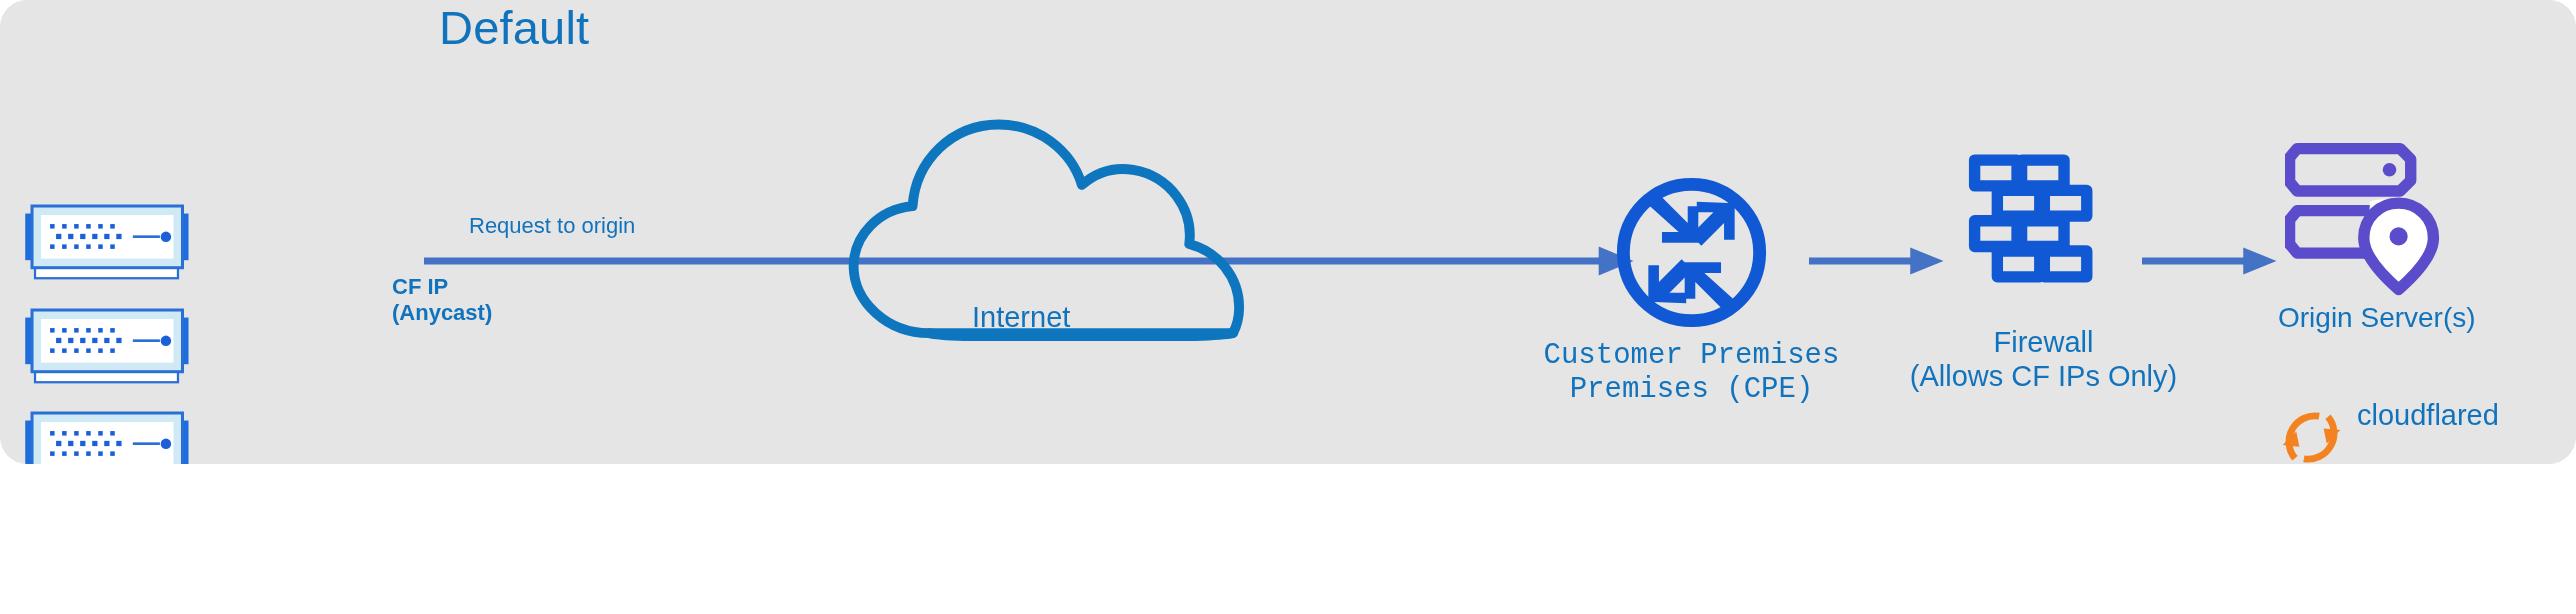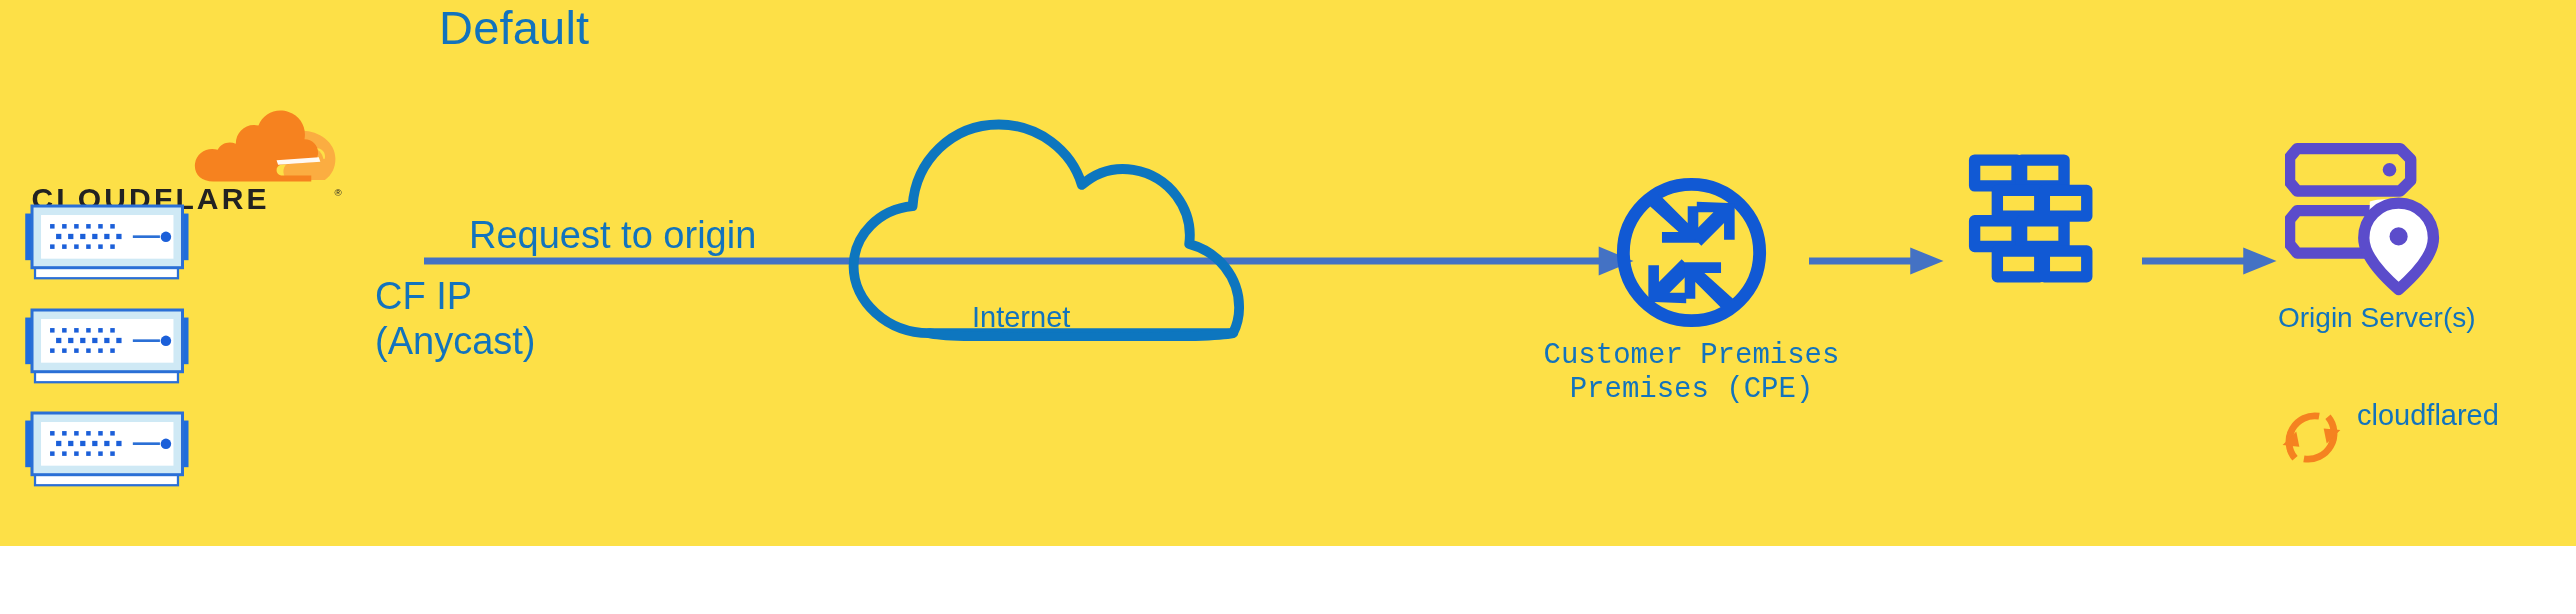--- a/index.html
+++ b/index.html
@@ -8,23 +8,24 @@
     padding: 0;
     background: #ffffff;
   }
   body {
     font-family: "Liberation Sans", sans-serif;
     -webkit-font-smoothing: antialiased;
   }
   #diagram {
     position: relative;
     width: 2576px;
-    height: 546px;
-    background: #fde047;
+    height: 464px;
+    background: #e5e5e5;
     overflow: hidden;
+    border-radius: 27px;
   }
   .abs { position: absolute; }
 
   
   #title {
     left: 439px;
     top: 0px;
     font-size: 47px;
     color: #1273bd;
     letter-spacing: 0.2px;
@@ -58,26 +59,26 @@
     width: 174px;
     height: 79px;
   }
   #cf-server-1 { left: 21px; top: 203px; }
   #cf-server-2 { left: 21px; top: 307px; }
   #cf-server-3 { left: 21px; top: 410px; }
 
   
   .flow-label {
     color: #1273bd;
-    font-size: 38px;
+    font-size: 22px;
     line-height: 1.18;
     white-space: nowrap;
   }
   #label-request  { left: 469px; top: 213px; }
-  #label-cfip     { left: 375px; top: 274px; }
+  #label-cfip     { left: 392px; top: 274px; font-weight: bold; }
 
   
   #internet-cloud {
     left: 840px;
     top: 106px;
     width: 446px;
     height: 235px;
   }
   #label-internet {
     left: 972px;
@@ -162,40 +163,20 @@
     line-height: 1.2;
   }
 </style>
 </head>
 <body>
 
 <div id="diagram">
 
   <div class="abs" id="title">Default</div>
 
-  <div class="abs" id="cf-brand">
-
-    <svg id="cf-logo-mark" viewBox="0 0 200 106">
-
-      <path d="M136 34 C160 28 190 44 190 70 C190 82 185 92 176 98 L126 98 C118 90 120 78 130 74 L176 70 C178 60 170 54 160 56 L140 58 Z" fill="#fbad41"></path>
-      <path d="M138 52 C155 48 174 58 174 72 L130 74 C122 70 126 56 138 52 Z" fill="#fbad41"></path>
-
-      <path d="M58 50 C58 34 72 22 88 26 C94 10 112 2 128 8 C144 13 152 29 149 44
-               C160 44 168 53 167 64 L164 74 L118 78 C110 80 110 90 118 92
-               L158 92 L158 100 L28 100 C12 100 2 90 4 76 C6 62 20 54 34 58
-               C38 50 48 46 58 50 Z" fill="#f6821f"></path>
-
-      <path d="M112 72 L168 68 L170 74 L114 78 Z" fill="#ffffff" opacity="0.95"></path>
-    </svg>
-
-    <svg id="cf-wordmark" viewBox="0 0 420 44">
-      <text x="0" y="36" font-family="'Liberation Sans', sans-serif" font-size="40" font-weight="bold" letter-spacing="4.2" fill="#222222">CLOUDFLARE</text>
-      <text x="404" y="18" font-family="'Liberation Sans', sans-serif" font-size="13" fill="#222222">®</text>
-    </svg>
-  </div>
 
   <svg class="abs cf-server" id="cf-server-1" viewBox="0 0 230 105">
 
     <rect x="18" y="78" width="190" height="22" fill="#ffffff" stroke="#2a6fd6" stroke-width="3"></rect>
 
     <rect x="5" y="14" width="16" height="62" fill="#1f6ddc"></rect>
     <rect x="206" y="14" width="16" height="62" fill="#1f6ddc"></rect>
 
     <rect x="14" y="4" width="200" height="82" fill="#cfe9f5" stroke="#2a6fd6" stroke-width="4"></rect>
 
@@ -348,20 +329,24 @@
       <rect x="106" y="52" width="56" height="34"></rect>
 
       <rect x="14" y="92" width="56" height="34"></rect>
       <rect x="76" y="92" width="56" height="34"></rect>
 
       <rect x="44" y="132" width="56" height="34"></rect>
       <rect x="106" y="132" width="56" height="34"></rect>
     </g>
   </svg>
 
+  <div class="abs" id="label-fw">
+    <div>Firewall</div>
+    <div>(Allows CF IPs Only)</div>
+  </div>
 
   <svg class="abs" id="arrow-3" viewBox="0 0 180 50">
     <line x1="0" y1="25" x2="140" y2="25" stroke="#4472c4" stroke-width="9"></line>
     <polygon points="134,7 178,25 134,43" fill="#4472c4"></polygon>
   </svg>
 
   <svg class="abs" id="origin-icon" viewBox="0 0 235 210">
 
     <path d="M16 14 L152 14 L166 28 L166 56 L152 70 L16 70 L6 58 L6 26 Z" fill="none" stroke="#5b4ccb" stroke-width="15" stroke-linejoin="round"></path>
     <circle cx="138" cy="42" r="9" fill="#5b4ccb"></circle>

